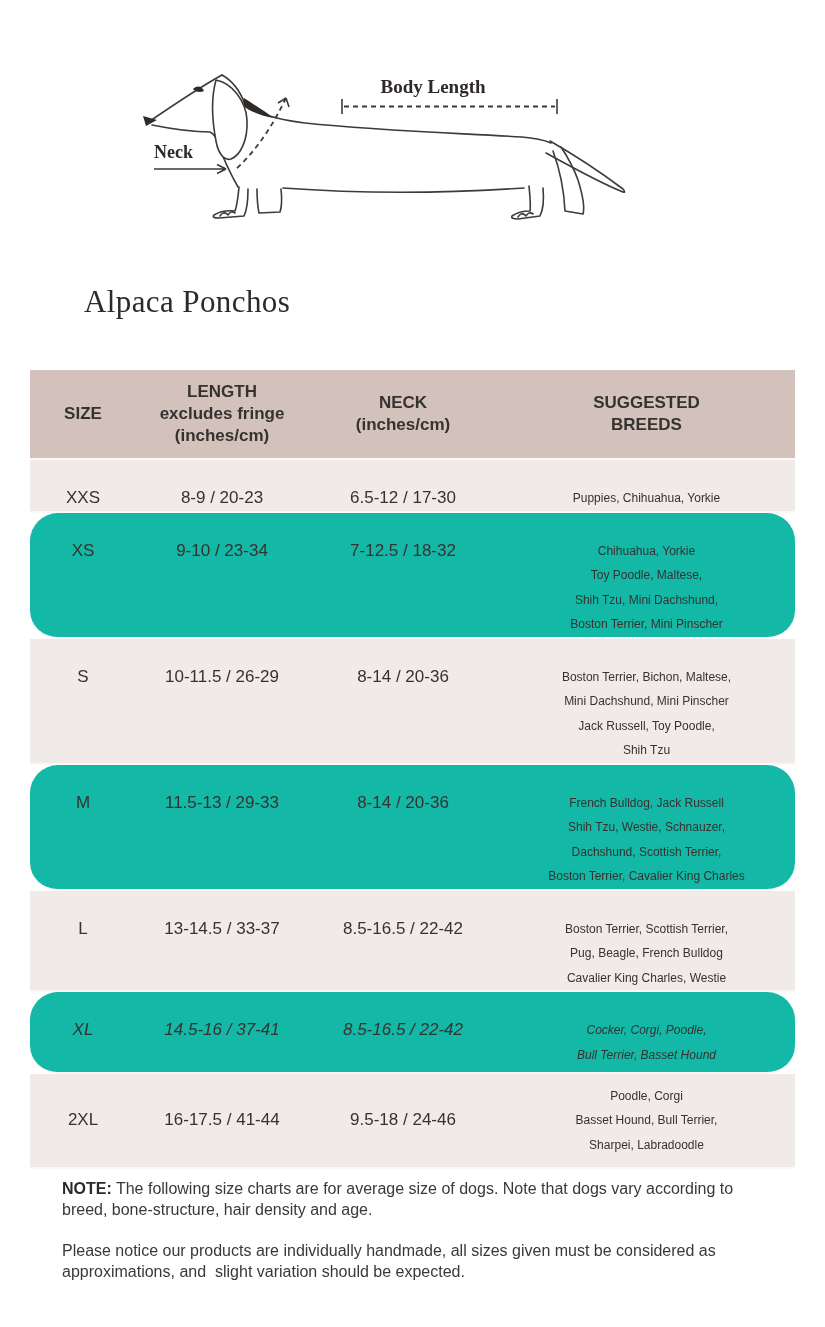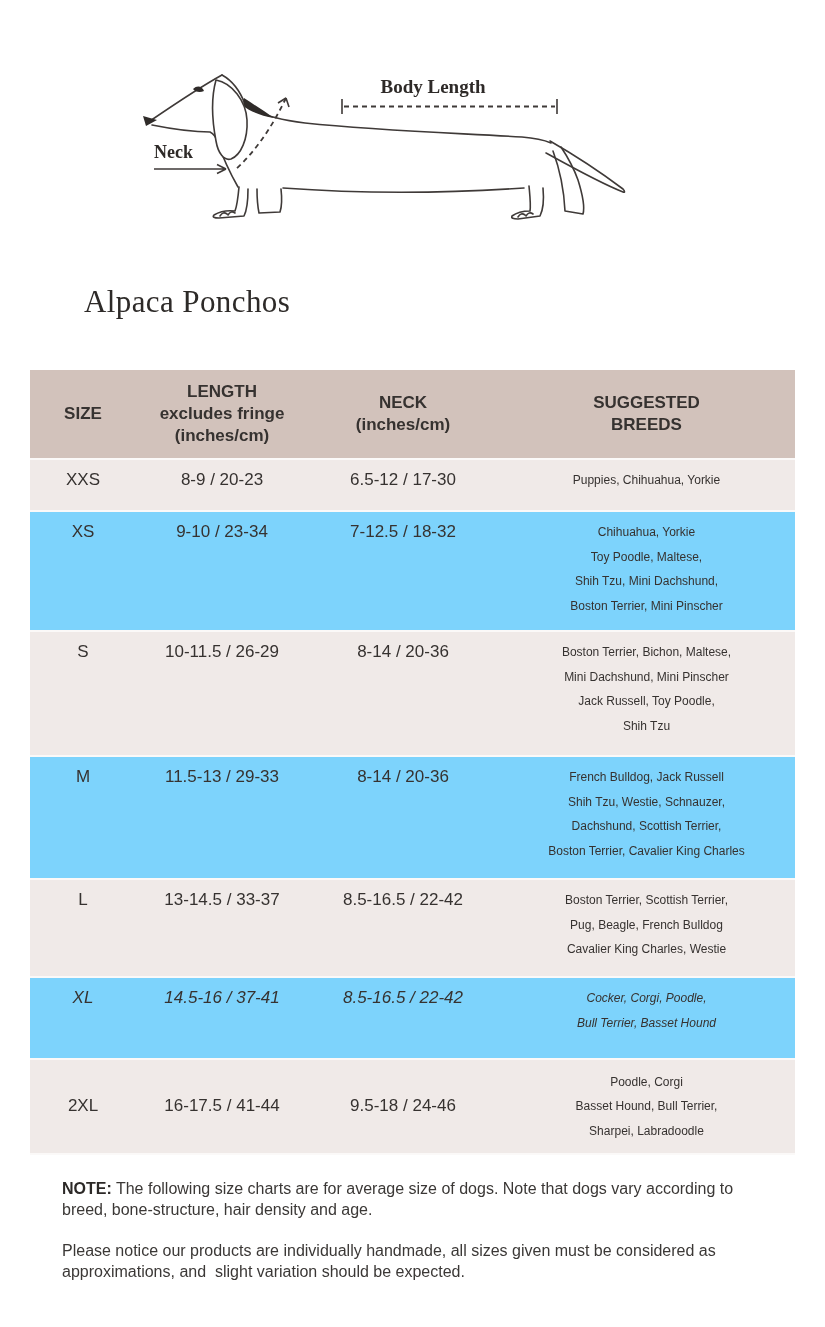--- a/index.html
+++ b/index.html
@@ -66,24 +66,24 @@
     box-sizing: border-box;
   }
   .thead {
     background: #d2c2bb;
     min-height: 90px;
     align-items: center;
     font-weight: 700;
     color: #2e2a28;
   }
   .thead .cell { line-height: 22px; font-size: 17px; }
-  .row { align-items: start; padding-top: 8px; }
+  .row { align-items: start; padding-top: 26px; }
   .row.center { align-items: center; padding-top: 0; }
   .row-light { background: #f0eae8; }
-  .row-dark  { background: #7dd3fc; }
+  .row-dark  { background: #14b8a6; border-radius: 28px; }
   .r0 { min-height: 52px; }
   .r1 { min-height: 120px; }
   .r2 { min-height: 125px; }
   .r3 { min-height: 123px; }
   .r4 { min-height: 98px; }
   .r5 { min-height: 82px; font-style: italic; }
   .r6 { min-height: 95px; }
   .cell {
     text-align: center;
     white-space: pre-line;

